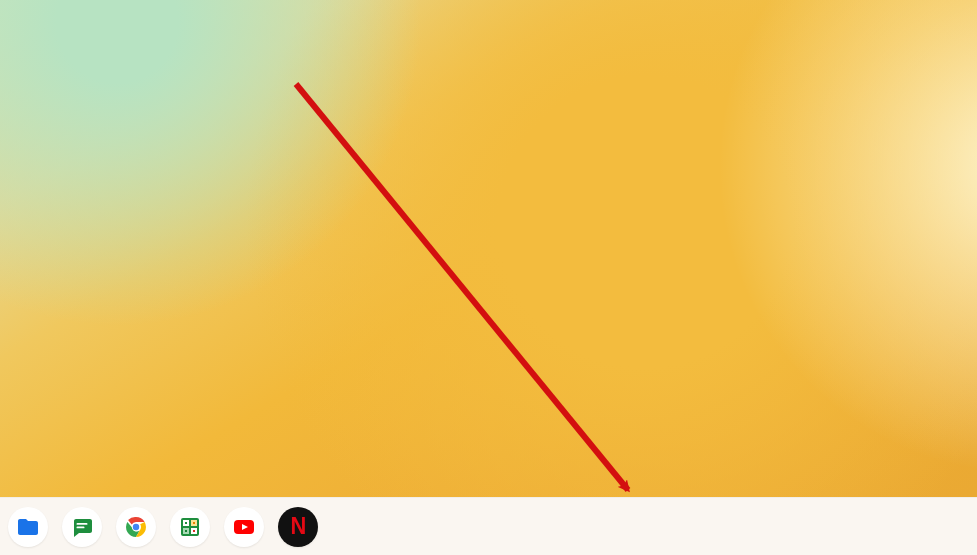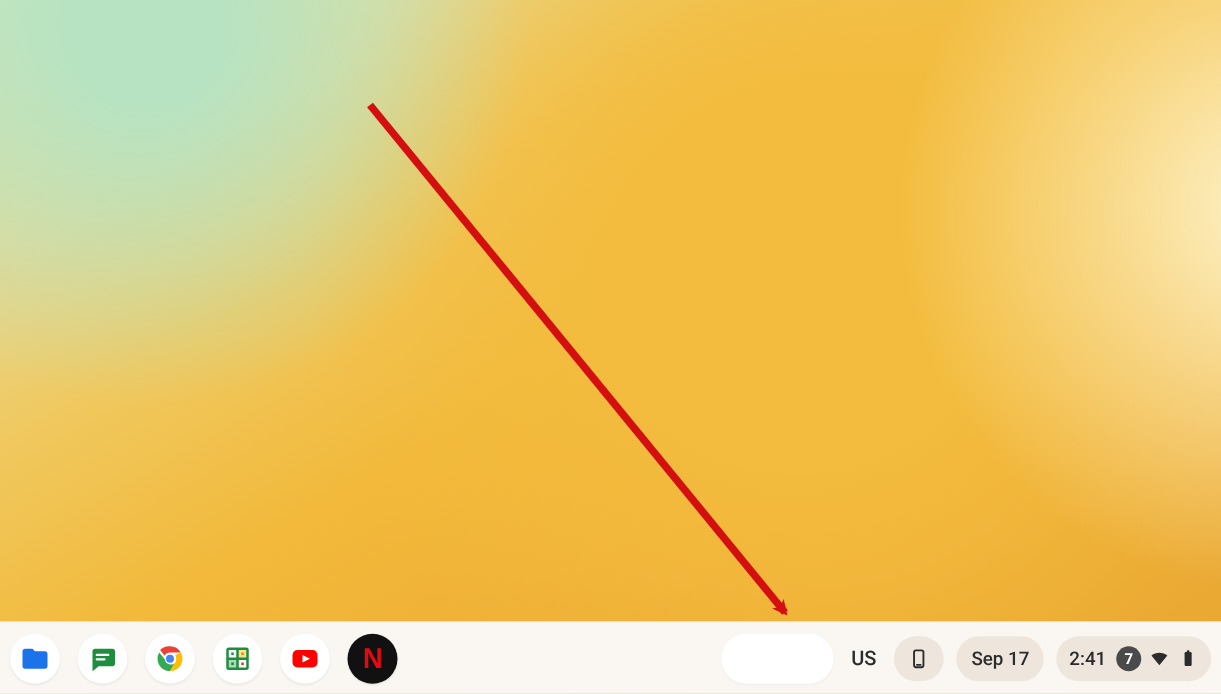--- a/index.html
+++ b/index.html
@@ -232,48 +232,13 @@
     </div>
 
     <div class="netflix-circle">
       <span class="netflix-N">N</span>
     </div>
 
   </div>
 
   <div class="shelf-spacer"></div>
 
-  <div class="shelf-right">
-
-    <div class="holding-area">
-      <div class="holding-white holding-main"></div>
-    </div>
-
-    <span class="ime-label">US</span>
-
-    <div class="pill phone">
-      <svg viewBox="0 0 24 24">
-        <rect x="7" y="3" width="10" height="18" rx="2" fill="none" stroke="#2c2c2c" stroke-width="2"></rect>
-        <line x1="10" y1="18.5" x2="14" y2="18.5" stroke="#2c2c2c" stroke-width="2" stroke-linecap="round"></line>
-      </svg>
-    </div>
-
-    <div class="pill">
-      <span>Sep 17</span>
-    </div>
-
-    <div class="status-pill">
-      <span class="time">2:41</span>
-
-      <span class="notif-badge">7</span>
-
-      <svg class="tray" viewBox="0 0 24 24">
-        <path d="M12 20l9-11c-5-4-13-4-18 0l9 11z" fill="#2c2c2c"></path>
-      </svg>
-
-      <svg class="tray" viewBox="0 0 24 24">
-        <rect x="8" y="5" width="8" height="16" rx="1.5" fill="#2c2c2c"></rect>
-        <rect x="10.5" y="3" width="3" height="2.5" rx="1" fill="#2c2c2c"></rect>
-      </svg>
-    </div>
-
-  </div>
 </div>
 
 </body></html>

